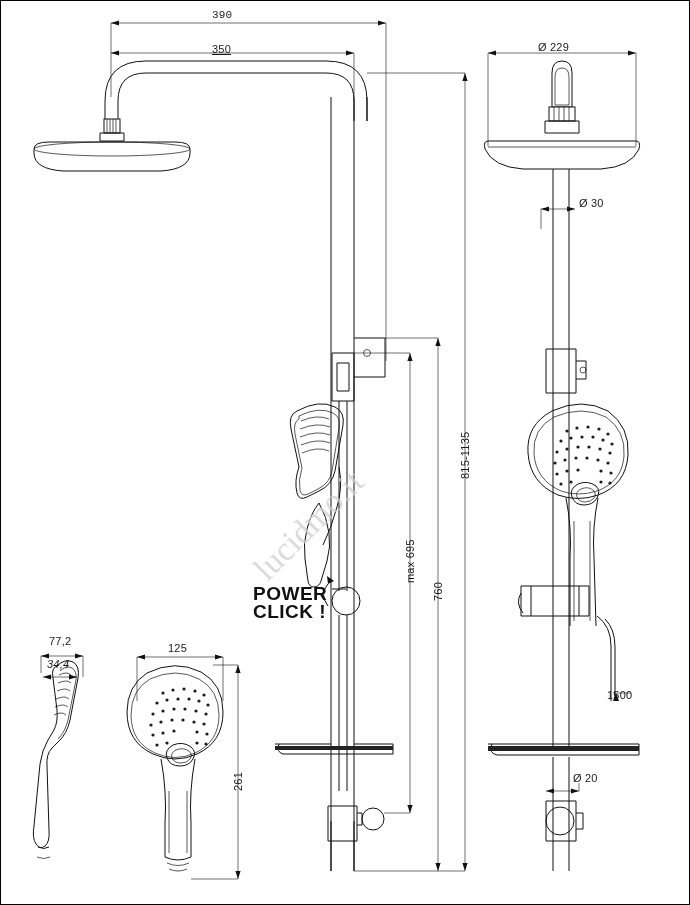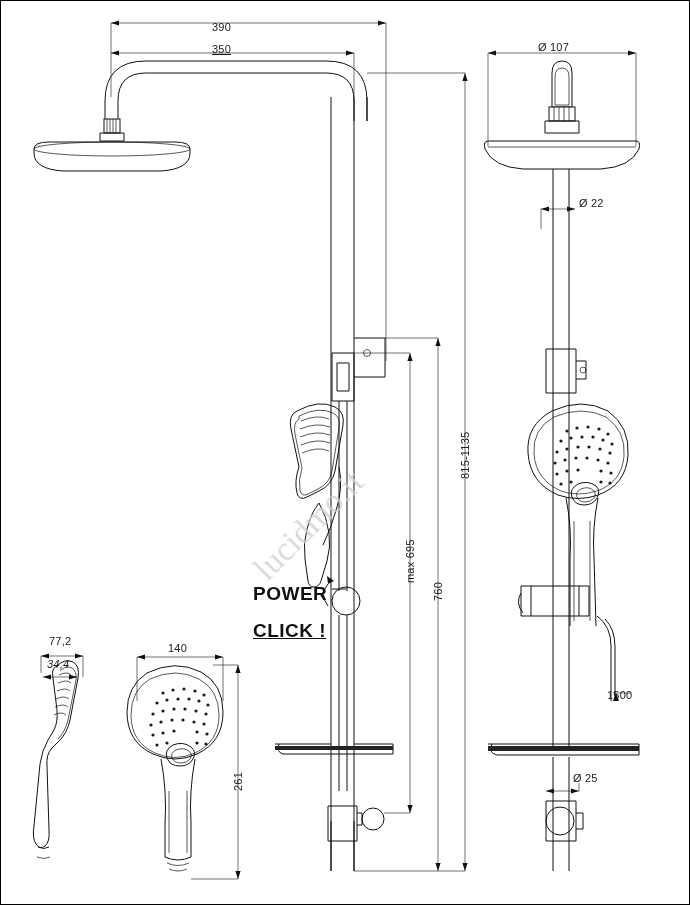--- a/index.html
+++ b/index.html
@@ -336,33 +336,33 @@
     <line class="ext" x1="237" y1="664" x2="237" y2="878"></line>
     <path class="fillblk" d="M237,664 l-2.6,8 l5.2,0 z"></path>
     <path class="fillblk" d="M237,878 l-2.6,-8 l5.2,0 z"></path>
     <line class="ext" x1="212" y1="664" x2="237" y2="664"></line>
     <line class="ext" x1="190" y1="878" x2="237" y2="878"></line>
 
   </svg>
 
   <div class="watermark" style="left:245px; top:560px;">lucidmo.it</div>
 
-  <div class="dim-label" style="left:211px; top:20px;">390</div>
+  <div class="dim-label" style="left:211px; top:8px;font-family:Liberation Mono, monospace;">390</div>
   <div class="dim-label" style="left:211px; top:42px;text-decoration:underline;">350</div>
-  <div class="dim-label" style="left:537px; top:40px;">Ø 107</div>
-  <div class="dim-label" style="left:578px; top:196px;">Ø 22</div>
+  <div class="dim-label" style="left:537px; top:40px;">Ø 229</div>
+  <div class="dim-label" style="left:578px; top:196px;">Ø 30</div>
 
   <div class="dim-label vert" style="left:458px; top:478px; transform:rotate(-90deg);">815-1135</div>
   <div class="dim-label vert" style="left:403px; top:582px; transform:rotate(-90deg);">max 695</div>
   <div class="dim-label vert" style="left:431px; top:600px; transform:rotate(-90deg);">760</div>
 
   <div class="dim-label" style="left:606px; top:688px;">1500</div>
-  <div class="dim-label" style="left:572px; top:771px;">Ø 25</div>
+  <div class="dim-label" style="left:572px; top:771px;">Ø 20</div>
 
   <div class="dim-label" style="left:48px; top:634px;">77,2</div>
   <div class="dim-label" style="left:46px; top:657px;font-style:italic;">34,4</div>
-  <div class="dim-label" style="left:167px; top:641px;">140</div>
+  <div class="dim-label" style="left:167px; top:641px;">125</div>
   <div class="dim-label vert" style="left:231px; top:790px; transform:rotate(-90deg);">261</div>
 
   <div class="power-click" style="left:252px; top:586px;">POWER</div>
-  <div class="power-click" style="left:252px; top:623px;text-decoration:underline;">CLICK !</div>
+  <div class="power-click" style="left:252px; top:604px;">CLICK !</div>
 
 </div>
 
 </body></html>

